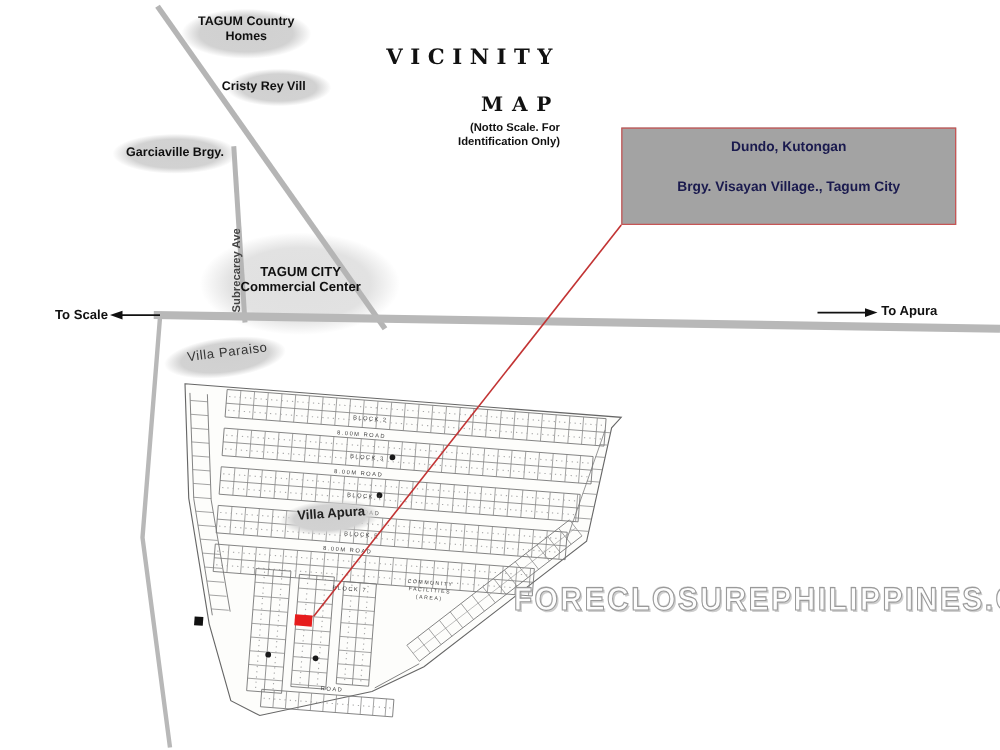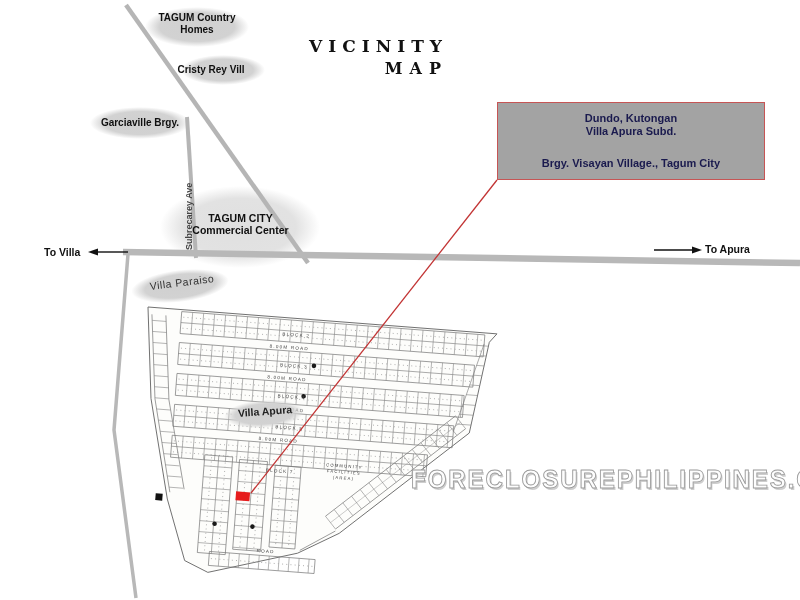--- a/index.html
+++ b/index.html
@@ -4,21 +4,21 @@
 <style>
   html,body{margin:0;padding:0;}
   body{width:800px;height:600px;position:relative;background:#ffffff;overflow:hidden;
        font-family:"Liberation Sans",sans-serif;}
   #map-svg{position:absolute;left:0;top:0;z-index:1;}
   .lm-label{position:absolute;z-index:3;text-align:center;color:#101010;font-weight:bold;
             font-size:10px;line-height:11.5px;}
   .lm-light{font-weight:normal;color:#333;}
   .title-block{position:absolute;left:288px;top:36px;width:160px;text-align:right;z-index:3;}
   .title-l1{font-family:"DejaVu Serif",serif;font-weight:bold;font-size:17px;letter-spacing:6px;color:#111;}
-  .title-l2{font-family:"DejaVu Serif",serif;font-weight:bold;font-size:16px;letter-spacing:7px;color:#111;margin-top:3px;}
+  .title-l2{font-family:"DejaVu Serif",serif;font-weight:bold;font-size:16px;letter-spacing:7px;color:#111;margin-top:18px;}
   .title-note{font-size:9px;font-weight:bold;color:#111;margin-top:4px;line-height:11px;}
   .info-box{position:absolute;left:497px;top:102px;width:268px;height:78px;z-index:4;
             border:1.5px solid #c65555;background:#a3a3a3;text-align:center;color:#1a1a4e;
             font-weight:bold;font-size:11px;line-height:13px;padding-top:9px;box-sizing:border-box;}
   .info-gap{margin-top:19px;}
   .hwy-label{position:absolute;z-index:3;font-weight:bold;font-size:10.5px;color:#111;}
   .subrecarey{position:absolute;left:184px;top:250px;z-index:3;width:90px;
               transform:rotate(-90deg);transform-origin:0 0;
               font-size:9px;font-weight:bold;color:#444;}
   .watermark{position:absolute;left:411px;top:464px;z-index:6;white-space:nowrap;
@@ -338,38 +338,41 @@
 
   <ellipse cx="180" cy="286" rx="49" ry="16" fill="url(#softGray)" transform="rotate(-7 180 286)"></ellipse>
   <ellipse cx="264" cy="414" rx="40" ry="14" fill="url(#softGray)" transform="rotate(-4 264 414)"></ellipse>
 
   <line x1="497" y1="180" x2="251" y2="493" stroke-width="1.3" stroke="#c23434"></line>
 </svg>
 
 <div class="title-block">
   <div class="title-l1">VICINITY</div>
   <div class="title-l2">MAP</div>
+  <div class="title-note">
+    <div>(Notto Scale. For</div>
+    <div>Identification Only)</div>
+  </div>
 </div>
 
 <div class="info-box">
   <div>Dundo, Kutongan</div>
-  <div>Villa Apura  Subd.</div>
   <div class="info-gap">Brgy. Visayan Village., Tagum City</div>
 </div>
 
 <div class="lm-label" style="left:147px;top:12px;width:100px;">
   <div>TAGUM Country</div>
   <div>Homes</div>
 </div>
 <div class="lm-label" style="left:171px;top:64px;width:80px;">Cristy Rey Vill</div>
 <div class="lm-label" style="left:91px;top:117px;width:98px;">Garciaville Brgy.</div>
 <div class="lm-label" style="left:168px;top:213px;width:145px;font-size:10.5px;">
   <div>TAGUM CITY</div>
   <div>Commercial Center</div>
 </div>
 <div class="lm-label lm-light rot-m7" style="left:137px;top:277px;width:90px;font-size:10.5px;letter-spacing:.5px;">Villa Paraiso</div>
 <div class="lm-label rot-m4" style="left:228px;top:406px;width:74px;font-size:10.5px;font-weight:600;color:#222;">Villa Apura</div>
 
-<div class="hwy-label" style="left:44px;top:246px;">To Villa</div>
+<div class="hwy-label" style="left:44px;top:246px;">To Scale</div>
 <div class="hwy-label" style="left:705px;top:243px;">To Apura</div>
 <div class="subrecarey">Subrecarey Ave</div>
 
 <div class="watermark">FORECLOSUREPHILIPPINES.COM</div>
 
 </body></html>

